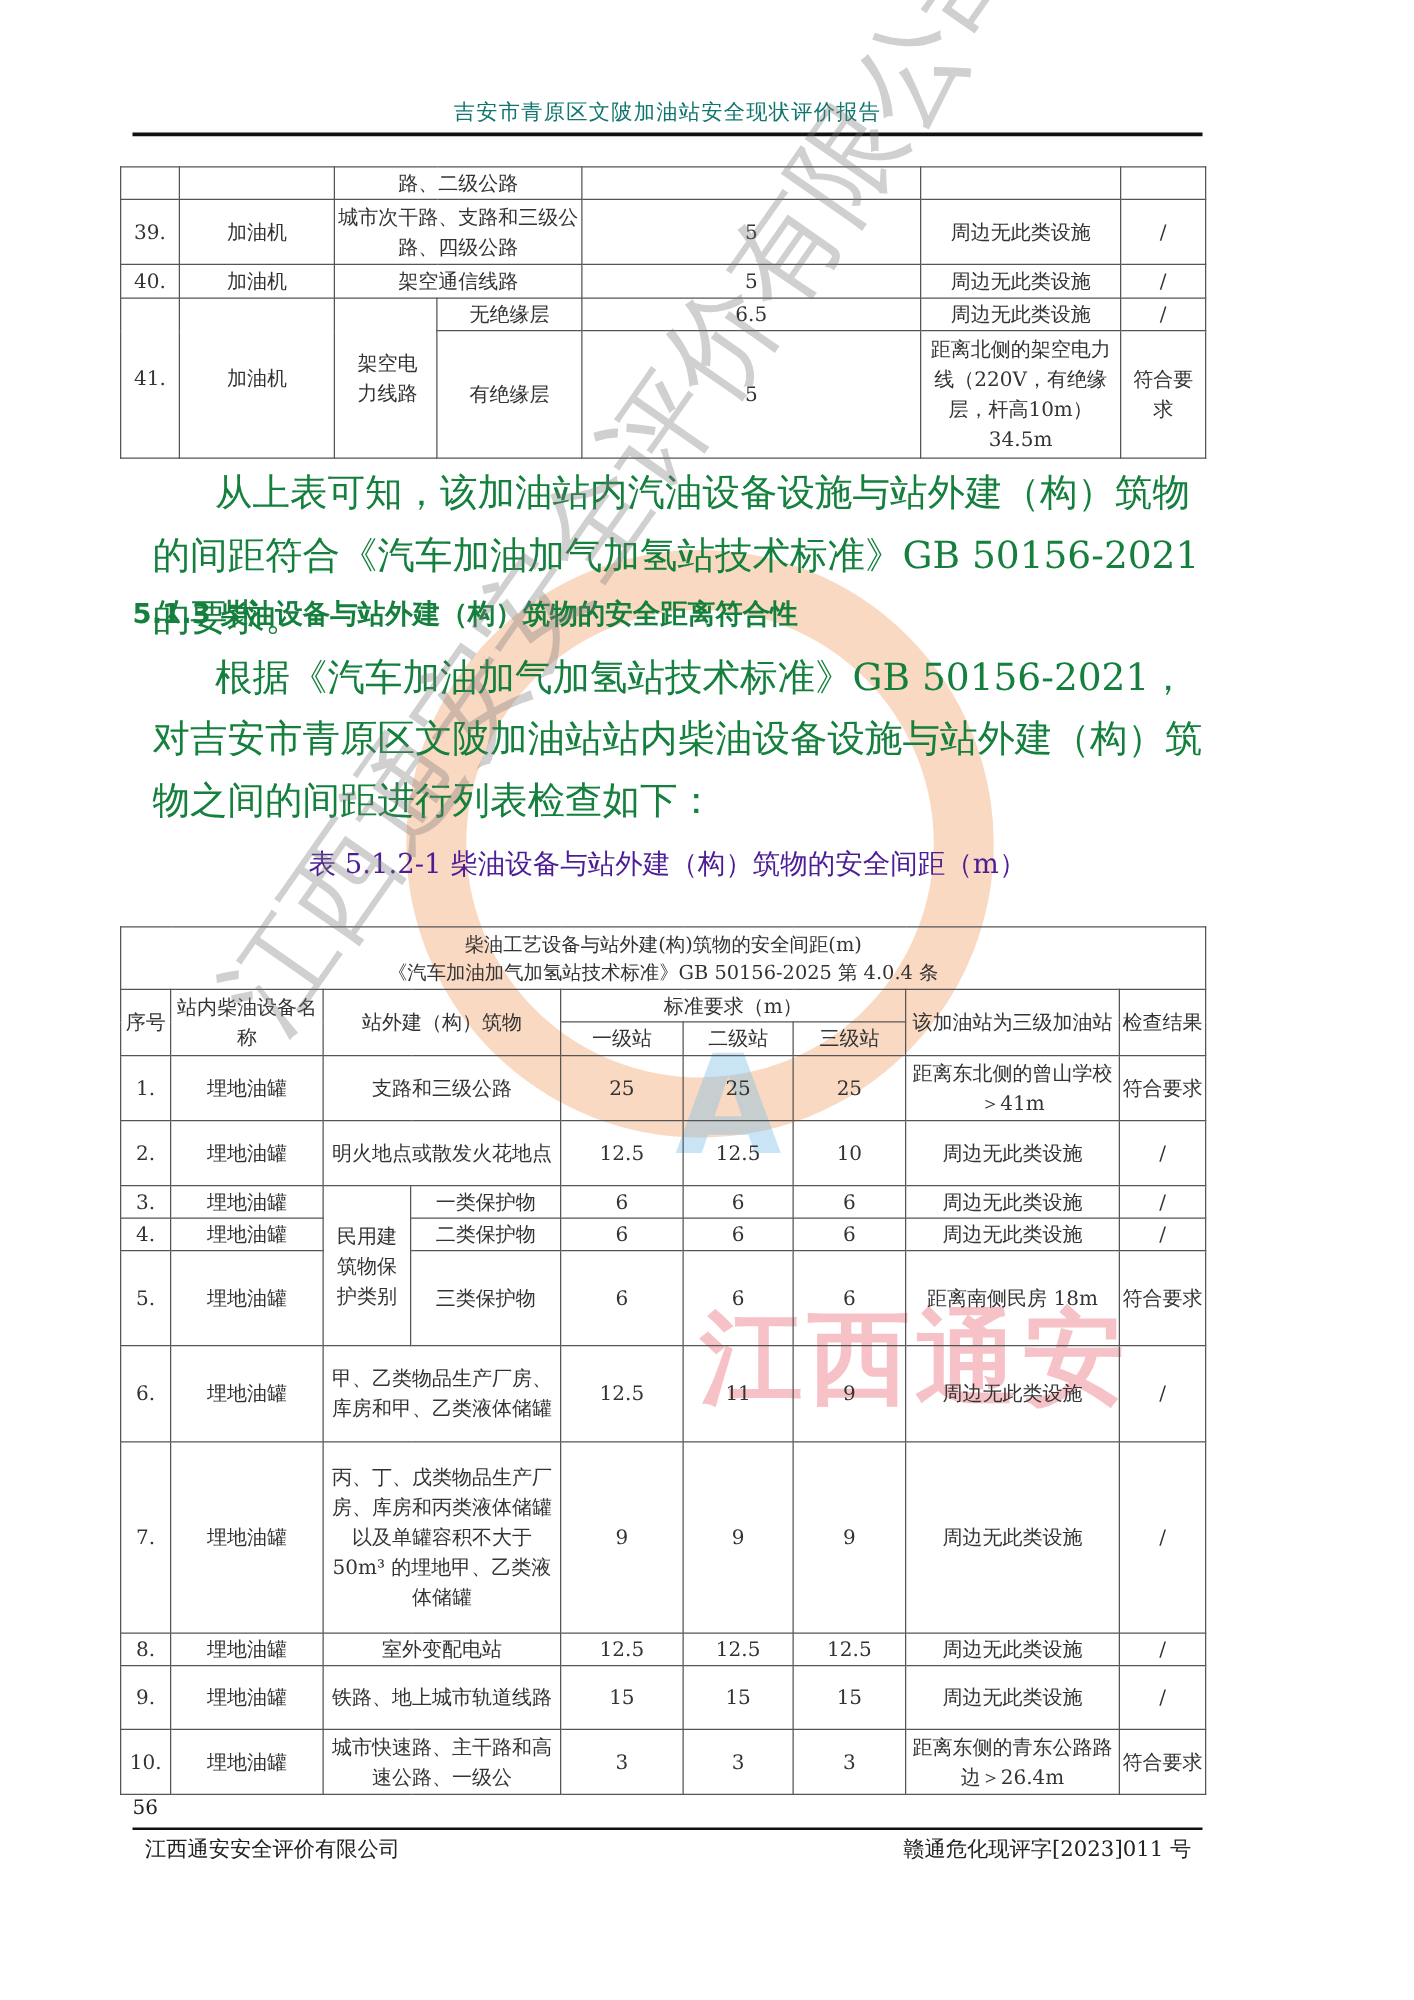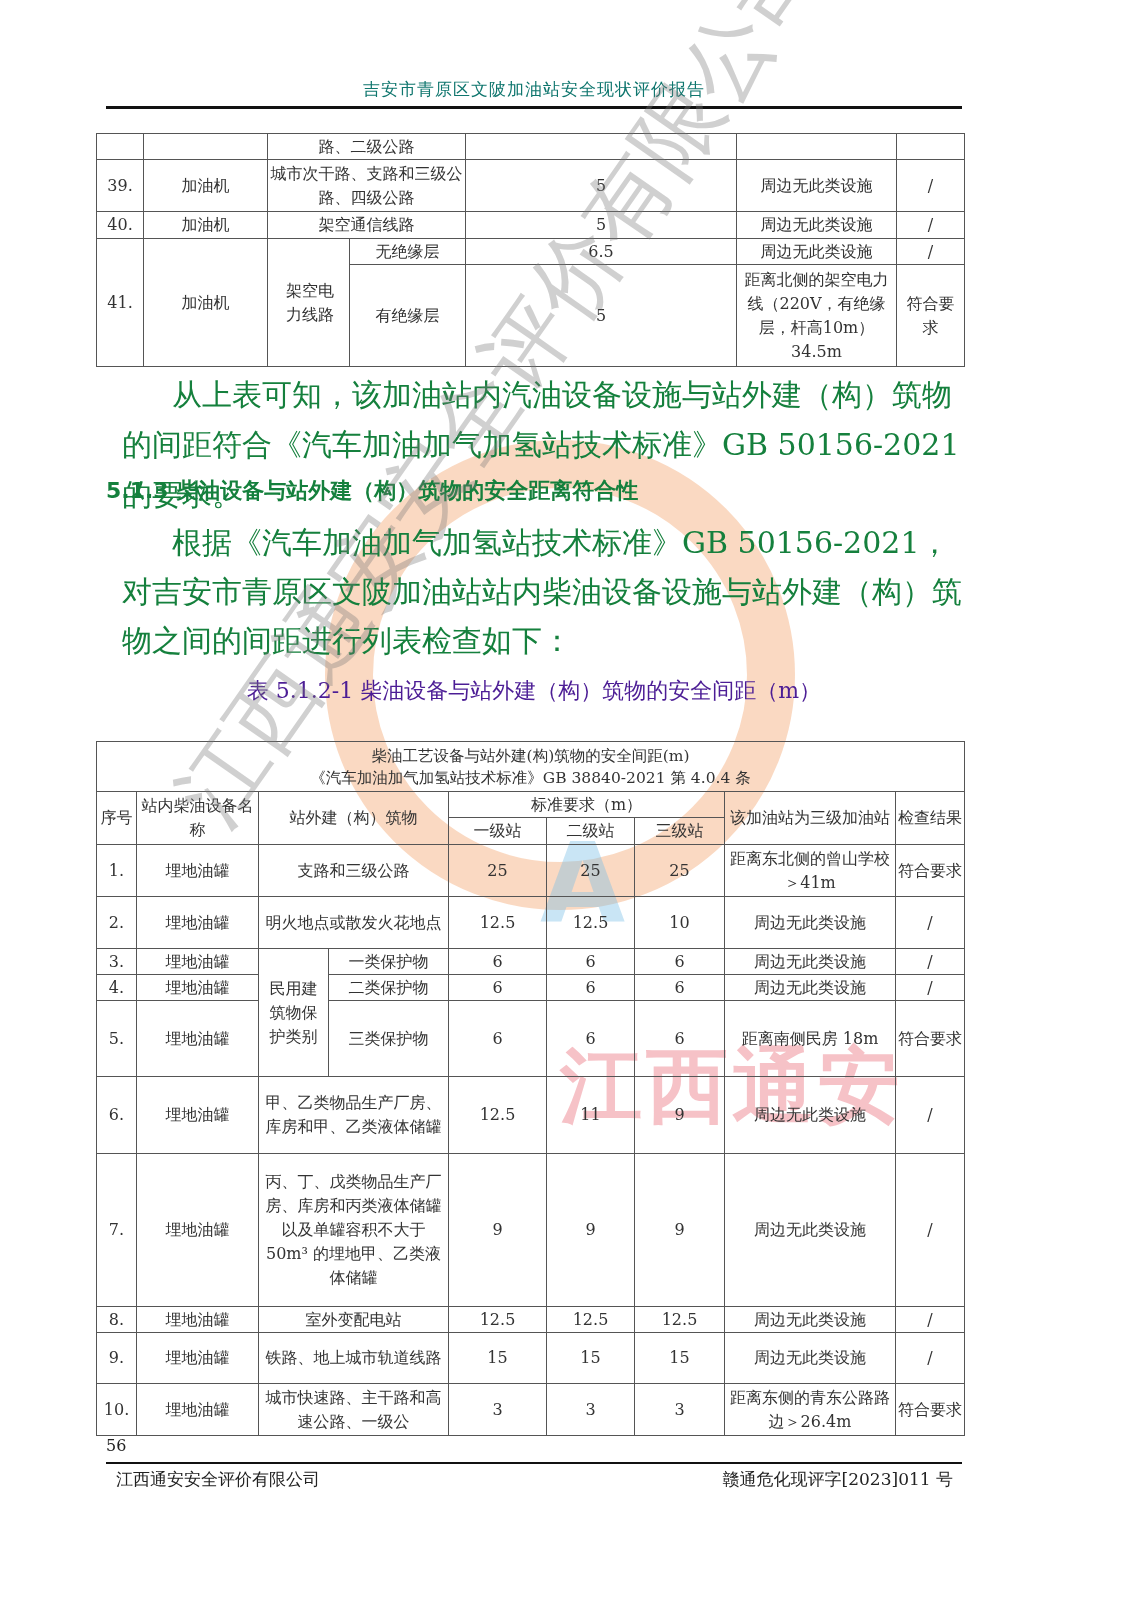--- a/index.html
+++ b/index.html
@@ -113,21 +113,21 @@
     <col style="width:98px">
       <col style="width:88px">
       <col style="width:90px">
       <col style="width:171px">
       <col style="width:69px">
   </colgroup>
   <tbody>
       <tr style="height:50px">
     <td colspan="9" class="title-cell">
       <div>柴油工艺设备与站外建(构)筑物的安全间距(m)</div>
-      <div>《汽车加油加气加氢站技术标准》GB 38840-2021 第 4.0.4 条</div>
+      <div>《汽车加油加气加氢站技术标准》GB 50156-2025 第 4.0.4 条</div>
     </td>
   </tr>
   <tr style="height:26px">
     <td rowspan="2">序号</td>
     <td rowspan="2">站内柴油设备名称</td>
     <td rowspan="2" colspan="2">站外建（构）筑物</td>
     <td colspan="3">标准要求（m）</td>
     <td rowspan="2">该加油站为三级加油站</td>
     <td rowspan="2">检查结果</td>
   </tr>

